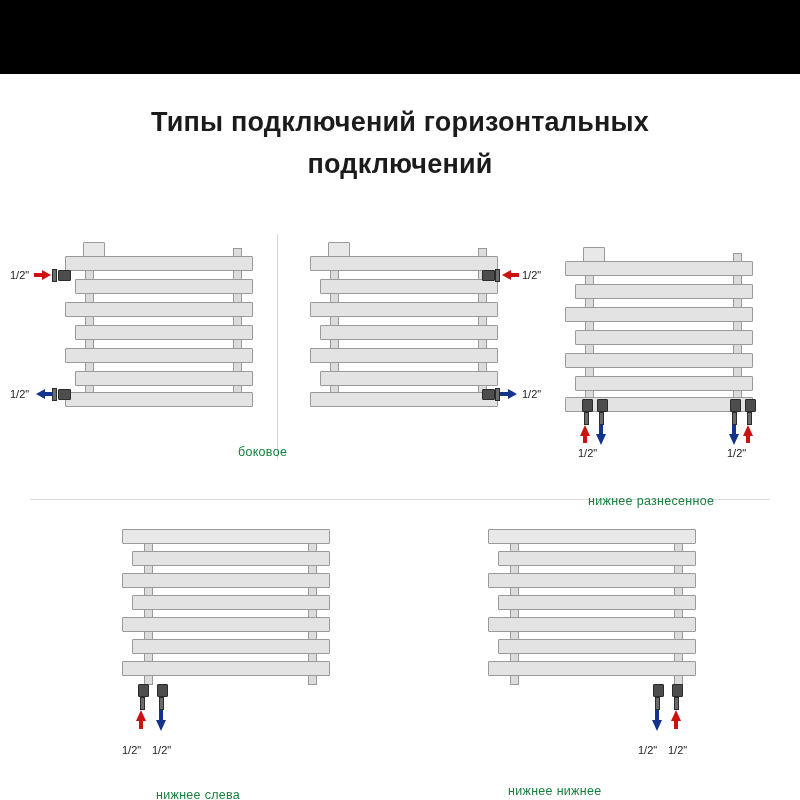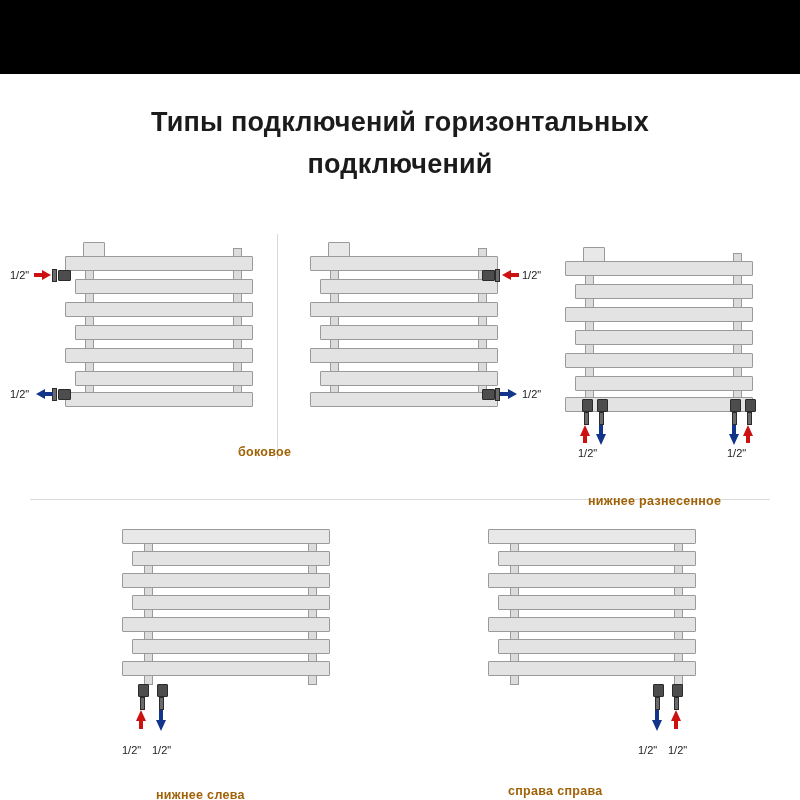--- a/index.html
+++ b/index.html
@@ -124,22 +124,22 @@
   .size-label {
     position: absolute;
     font-size: 11px;
     color: #222222;
     white-space: nowrap;
     font-family: "Liberation Sans", sans-serif;
   }
   .caption {
     position: absolute;
     font-size: 12.5px;
-    font-weight: bold;
-    color: #a16207;
+    font-weight: normal;
+    color: #15803d;
     white-space: nowrap;
     letter-spacing: 0.3px;
   }
 
   
   .divider-v {
     position: absolute;
     width: 1px;
     background: #d9d9d9;
   }
@@ -285,16 +285,16 @@
     <div class="valve vert" style="left:653px; top:610px;"></div>
     <div class="nut" style="left:655px; top:623px;"></div>
     <div class="arrow down arrow-blue" style="left:652px; top:646px;"></div>
     <div class="arrow-stem arrow-blue" style="left:655px; top:636px; width:4px; height:10px;"></div>
     <div class="valve vert" style="left:672px; top:610px;"></div>
     <div class="nut" style="left:674px; top:623px;"></div>
     <div class="arrow up arrow-red" style="left:671px; top:636px;"></div>
     <div class="arrow-stem arrow-red" style="left:674px; top:646px; width:4px; height:9px;"></div>
     <div class="size-label" style="left:638px; top:670px;">1/2"</div>
     <div class="size-label" style="left:668px; top:670px;">1/2"</div>
-    <div class="caption" style="left:508px; top:710px;">справа справа</div>
+    <div class="caption" style="left:508px; top:710px;">нижнее нижнее</div>
 
   </div>
 </div>
 
 </body></html>

